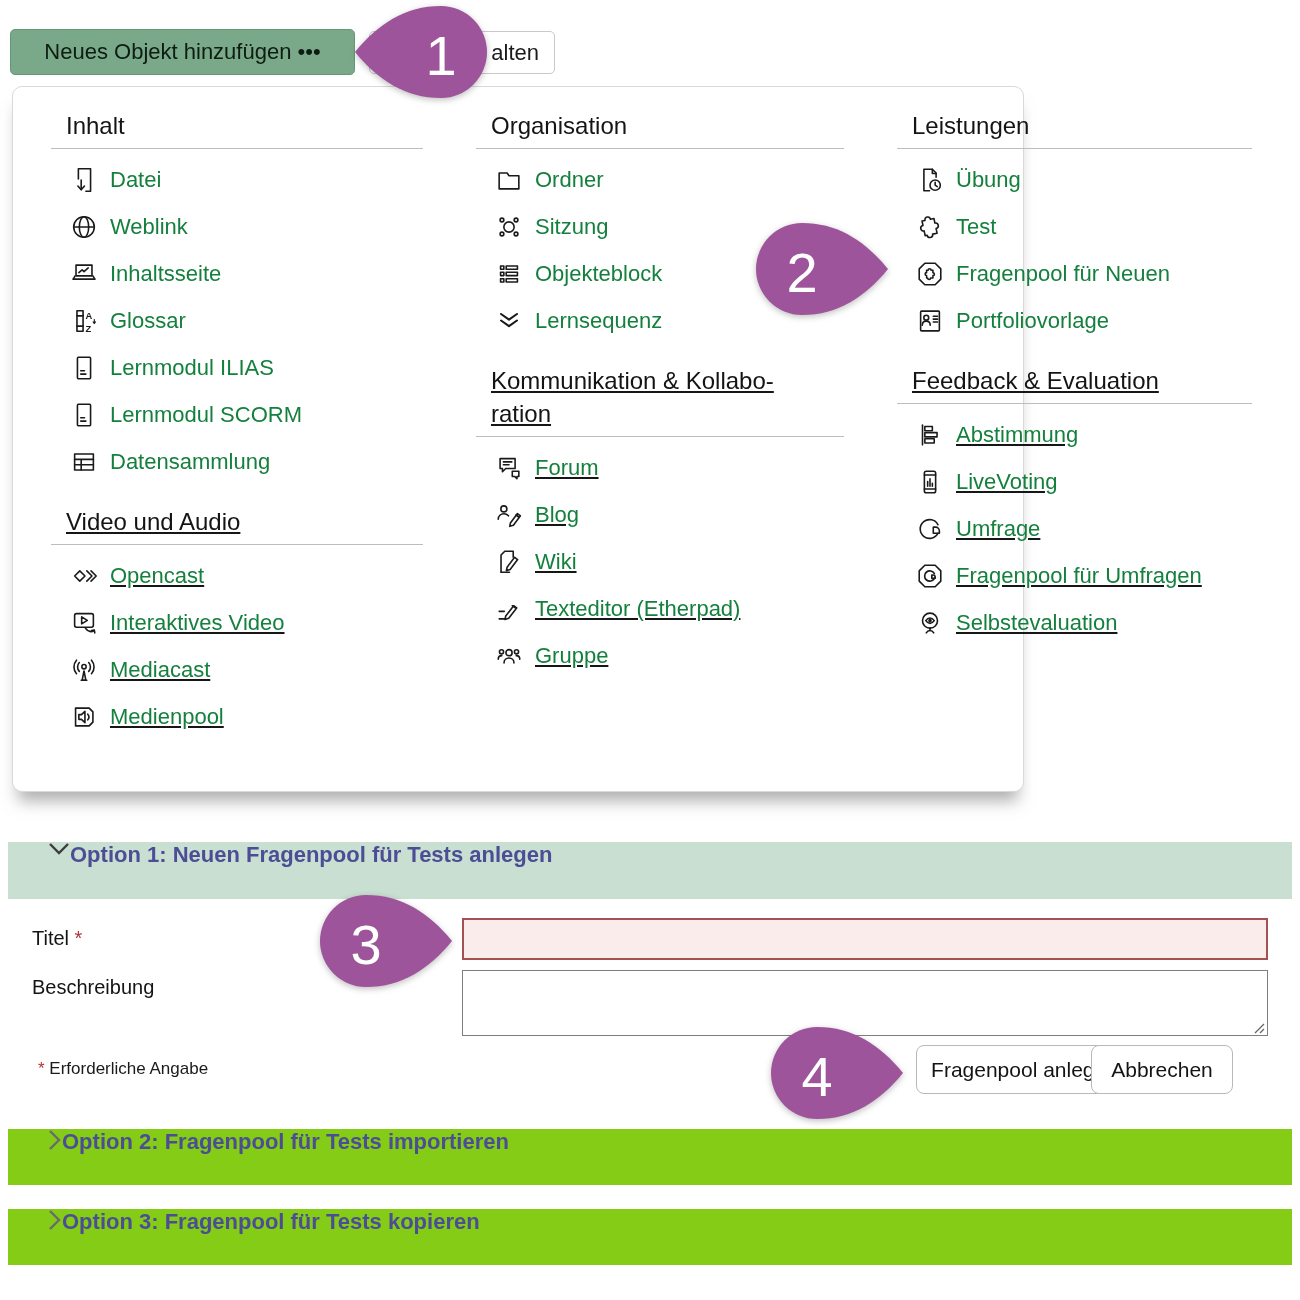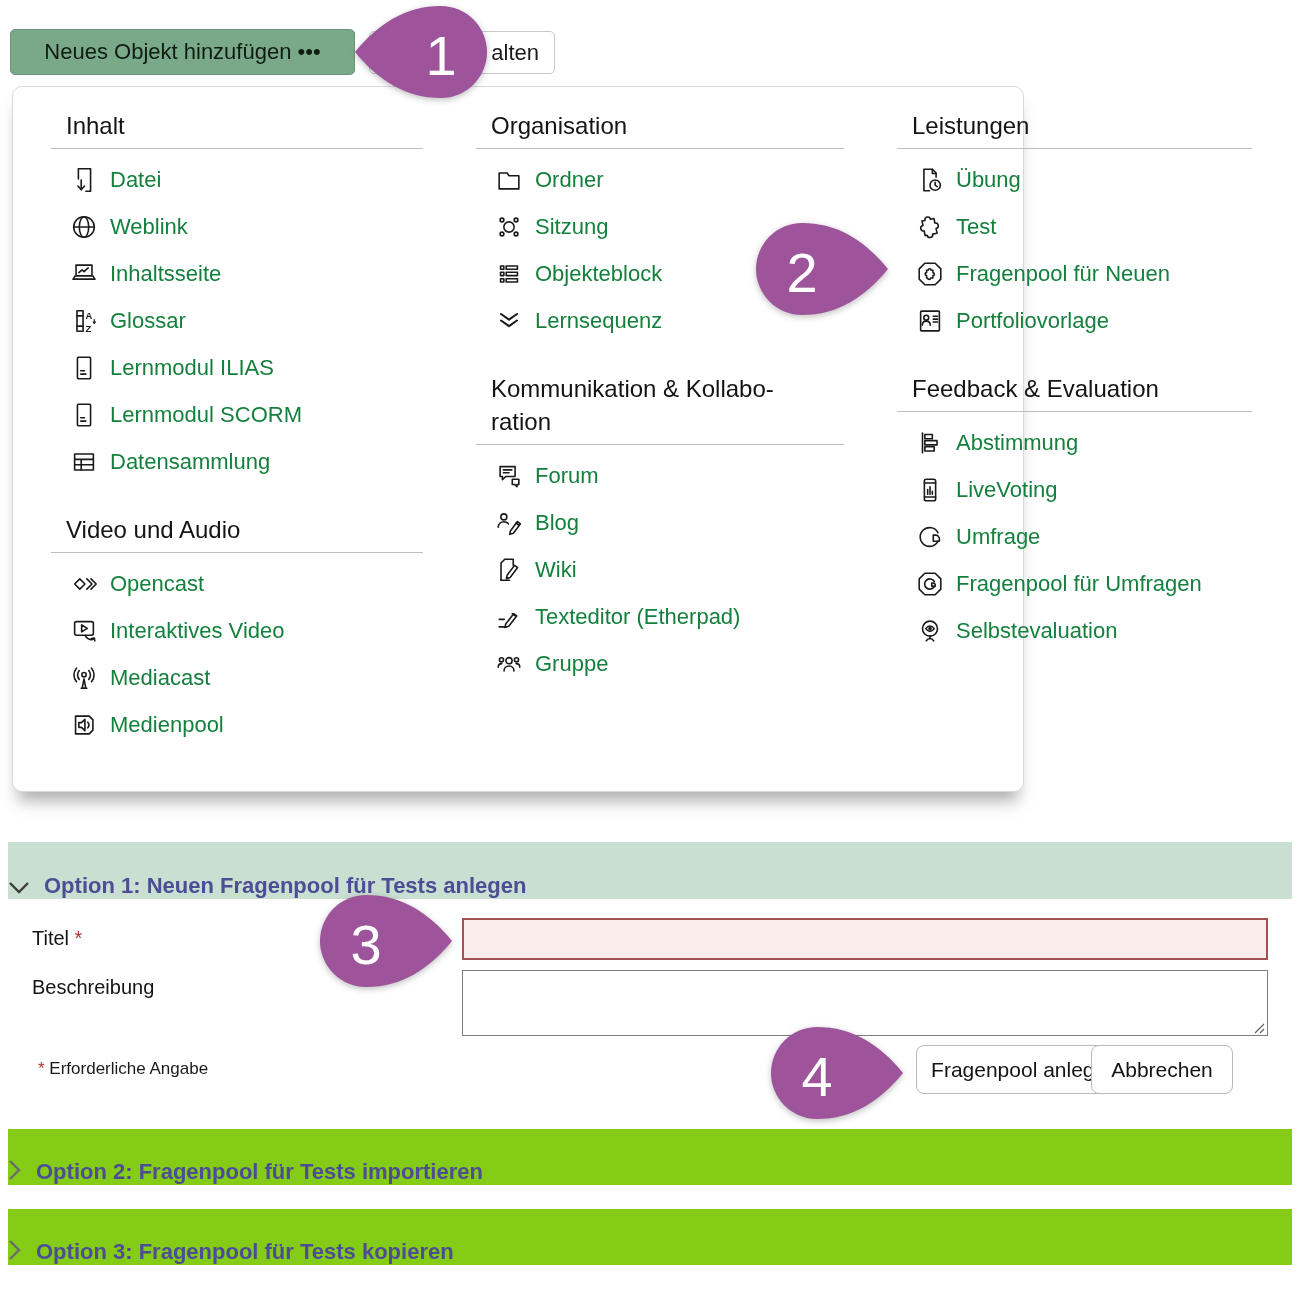--- a/index.html
+++ b/index.html
@@ -23,35 +23,35 @@
   }
   
   .panel{
     position:absolute;left:12px;top:86px;width:1012px;height:706px;
     background:#fff;border:1px solid #d9d9d9;border-radius:10px;
     box-shadow:0 15px 16px -6px rgba(110,110,110,.55);
     box-sizing:border-box;padding:22px 36px 0 38px;
     display:grid;grid-template-columns:372px 368px 355px;column-gap:53px;
     align-items:start;
   }
-  .menu-section + .menu-section{margin-top:28px;}
+  .menu-section + .menu-section{margin-top:20px;text-decoration:underline;}
   .menu-section h3{
     margin:0;padding:0 0 0 15px;font-size:24px;font-weight:400;line-height:33px;
     color:#141414;white-space:pre-line;
   }
   .menu-section hr{border:none;border-top:1px solid #bdbdbd;margin:6px 0 0;}
   .menu-section ul{list-style:none;margin:7px 0 0;padding:0 0 0 18px;}
   .menu-section li{
     display:flex;align-items:center;height:47px;gap:11px;
     font-size:22px;color:#15803d;cursor:pointer;
   }
   .icn{width:30px;height:30px;flex:0 0 30px;display:inline-flex;}
   
   .bar{position:absolute;left:8px;width:1284px;box-sizing:border-box;
-    display:flex;align-items:flex-end;gap:14px;cursor:pointer;}
+    display:flex;align-items:flex-start;padding-left:40px;cursor:pointer;}
   .bar-option1{top:842px;height:57px;background:#c9dfd1;}
   .bar-collapsed{height:56px;background:#84cc16;}
   .bar-label{font-size:22px;font-weight:700;color:#4d4d96;}
   .form-label{position:absolute;left:32px;font-size:20px;color:#141414;}
   .req{color:#b03434;}
   .input-titel{
     position:absolute;left:462px;top:918px;width:806px;height:42px;
     background:#fbecec;border:2px solid #a35151;box-sizing:border-box;
     font-size:20px;padding:0 10px;font-family:inherit;
   }

